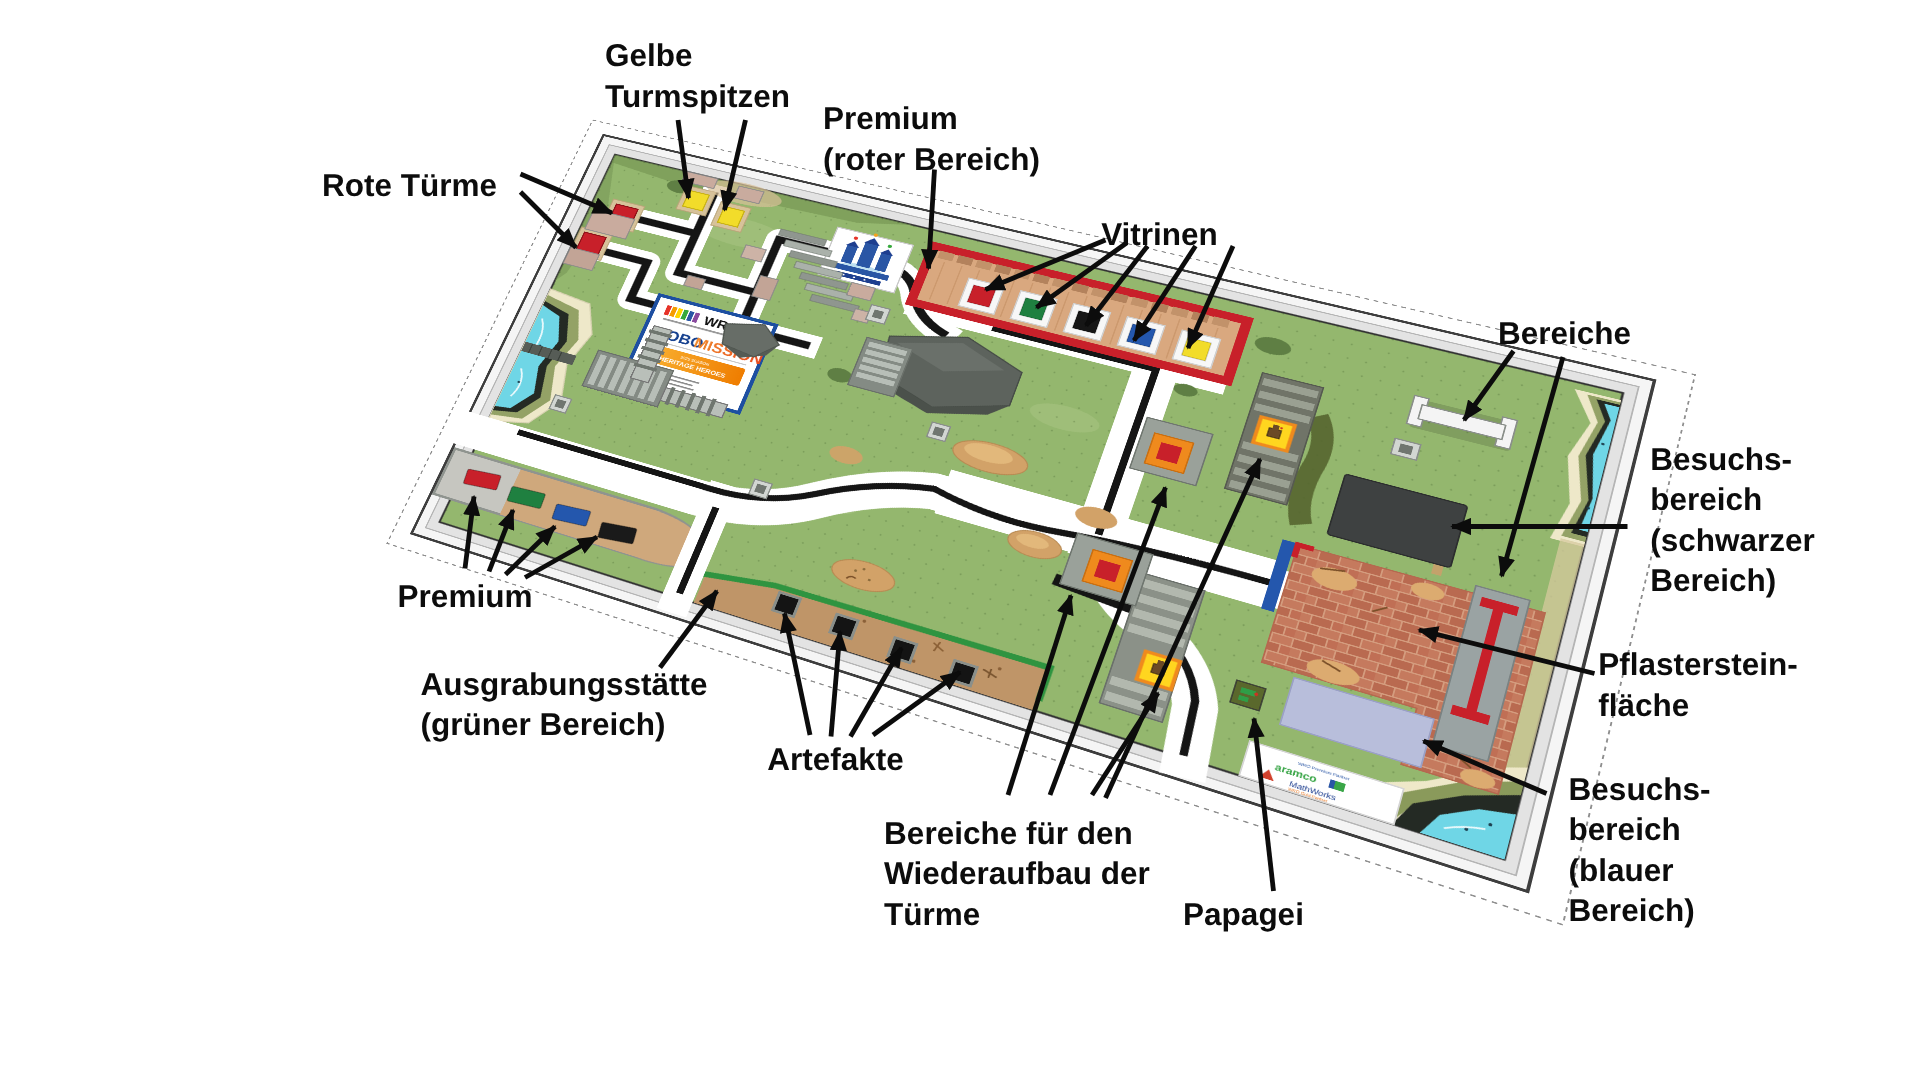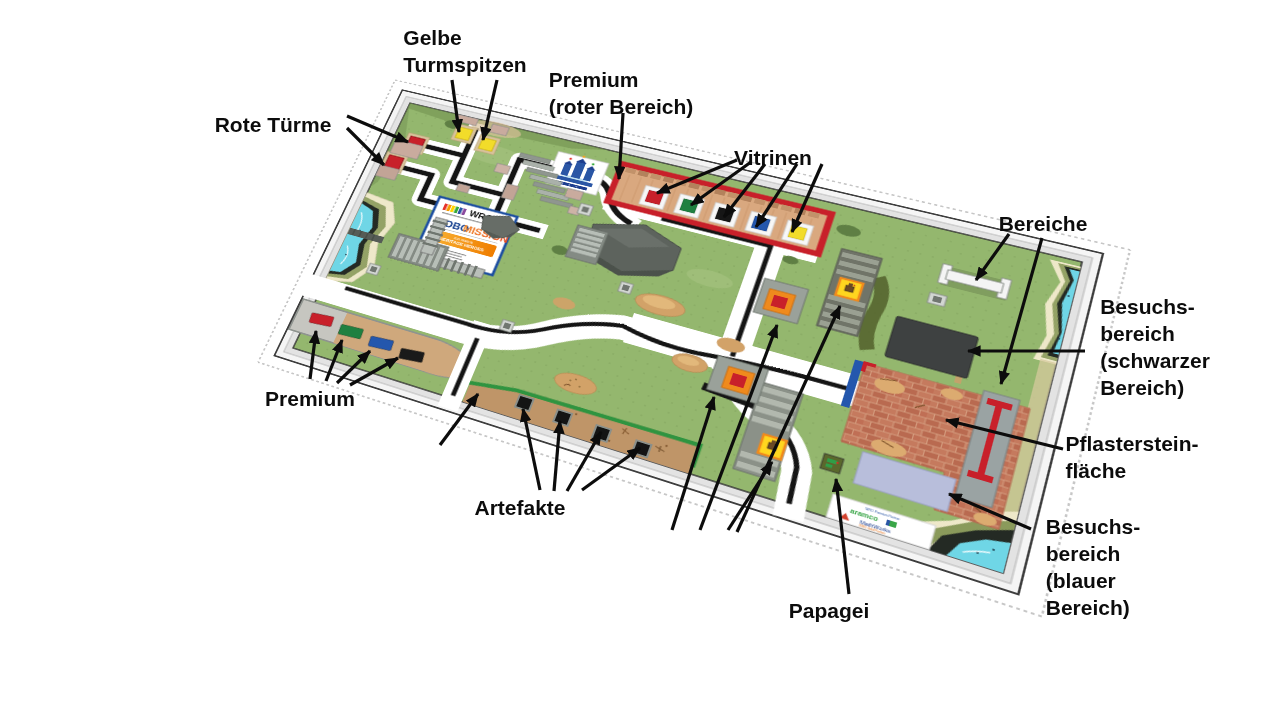--- a/index.html
+++ b/index.html
@@ -507,15 +507,20 @@
 bereich
 (schwarzer
 Bereich)</div>
   <div class="lbl" style="left:1132px;top:457px">Pflasterstein-
 fläche</div>
   <div class="lbl" style="left:1093px;top:567px">Besuchs-
 bereich
 (blauer
 Bereich)</div>
   <div class="lbl" style="left:310px;top:398px">Premium</div>
-  <div class="lbl" style="left:520px;top:507px">Artefakte</div>
+  <div class="lbl" style="left:376px;top:470px">Ausgrabungsstätte
+(grüner Bereich)</div>
+  <div class="lbl" style="left:557px;top:507px">Artefakte</div>
+  <div class="lbl" style="left:678px;top:583px">Bereiche für den
+Wiederaufbau der
+Türme</div>
   <div class="lbl" style="left:829px;top:610px">Papagei</div>
 </div>
 
 </body></html>

